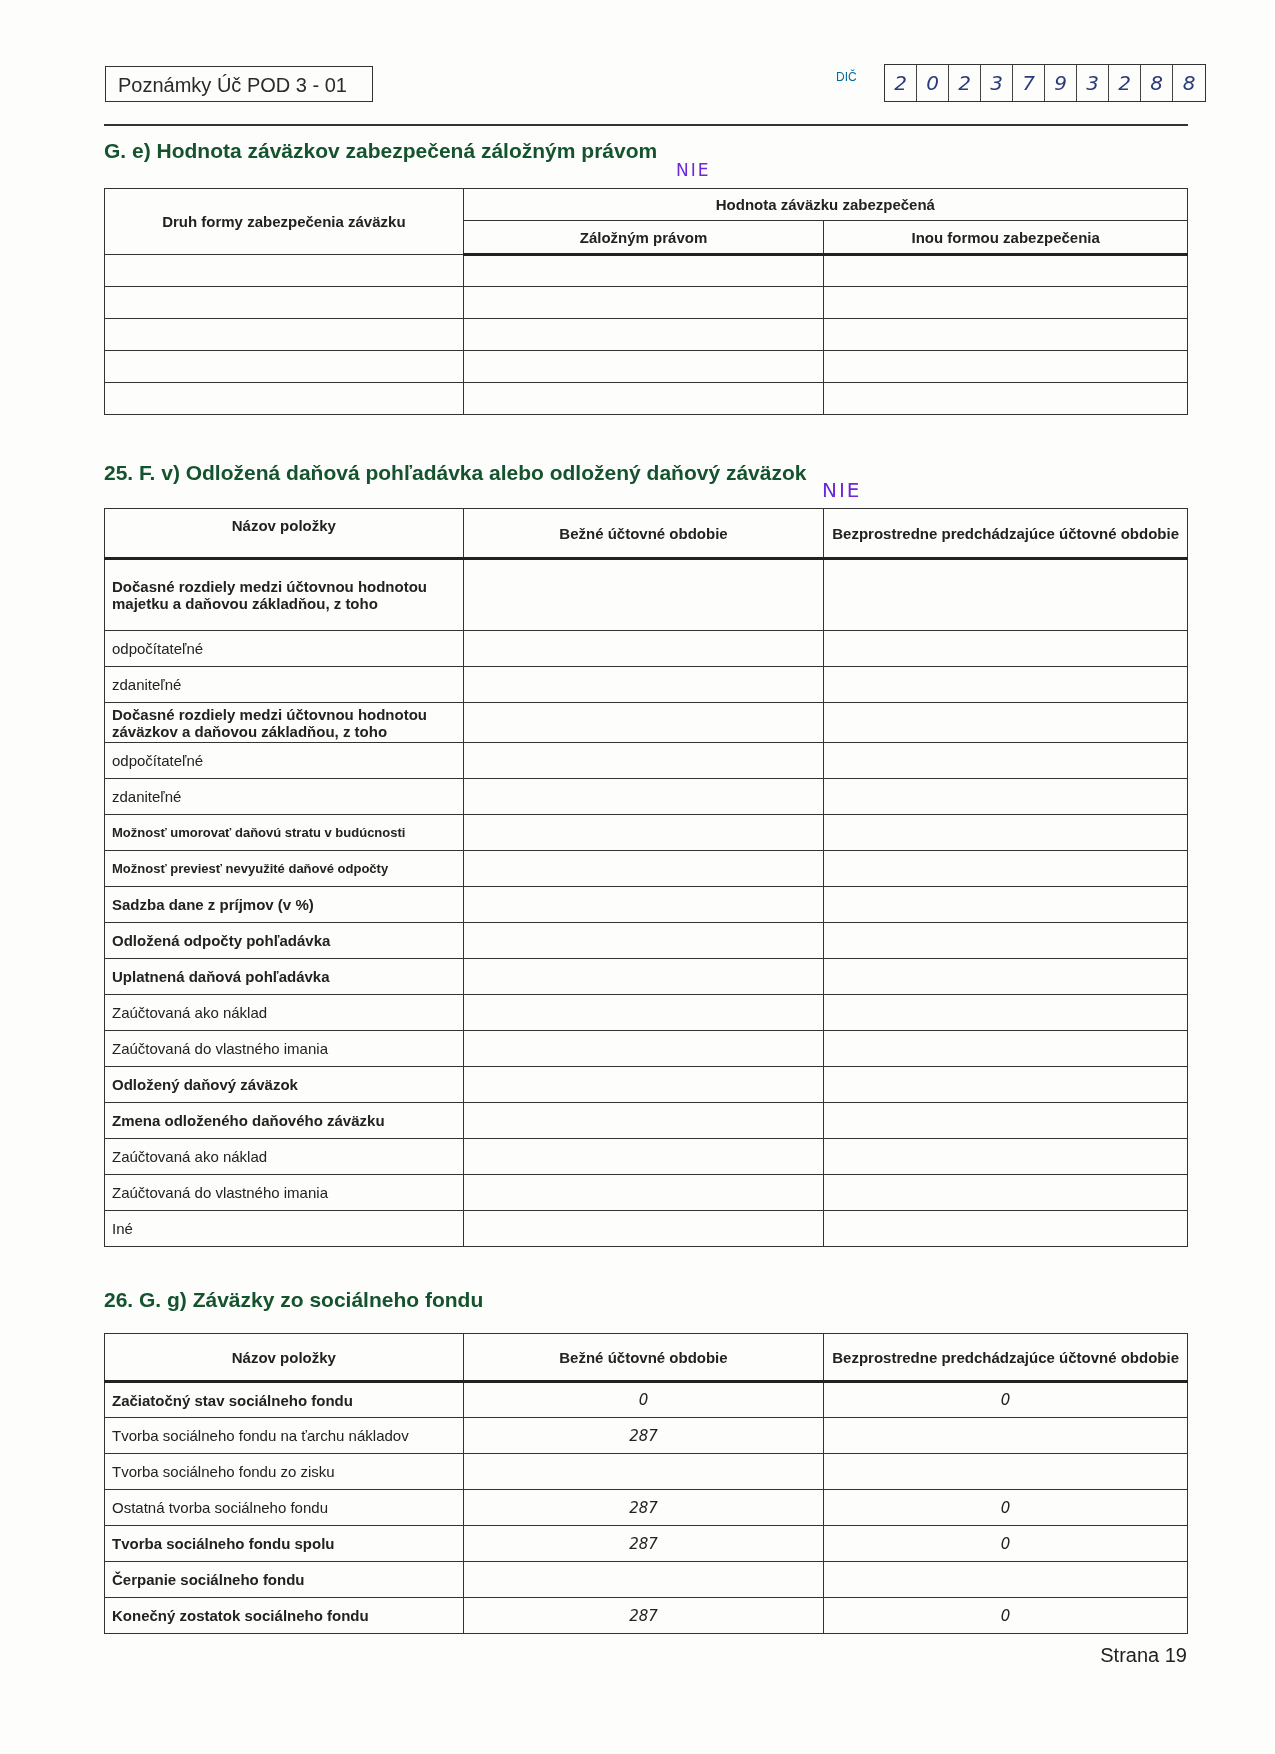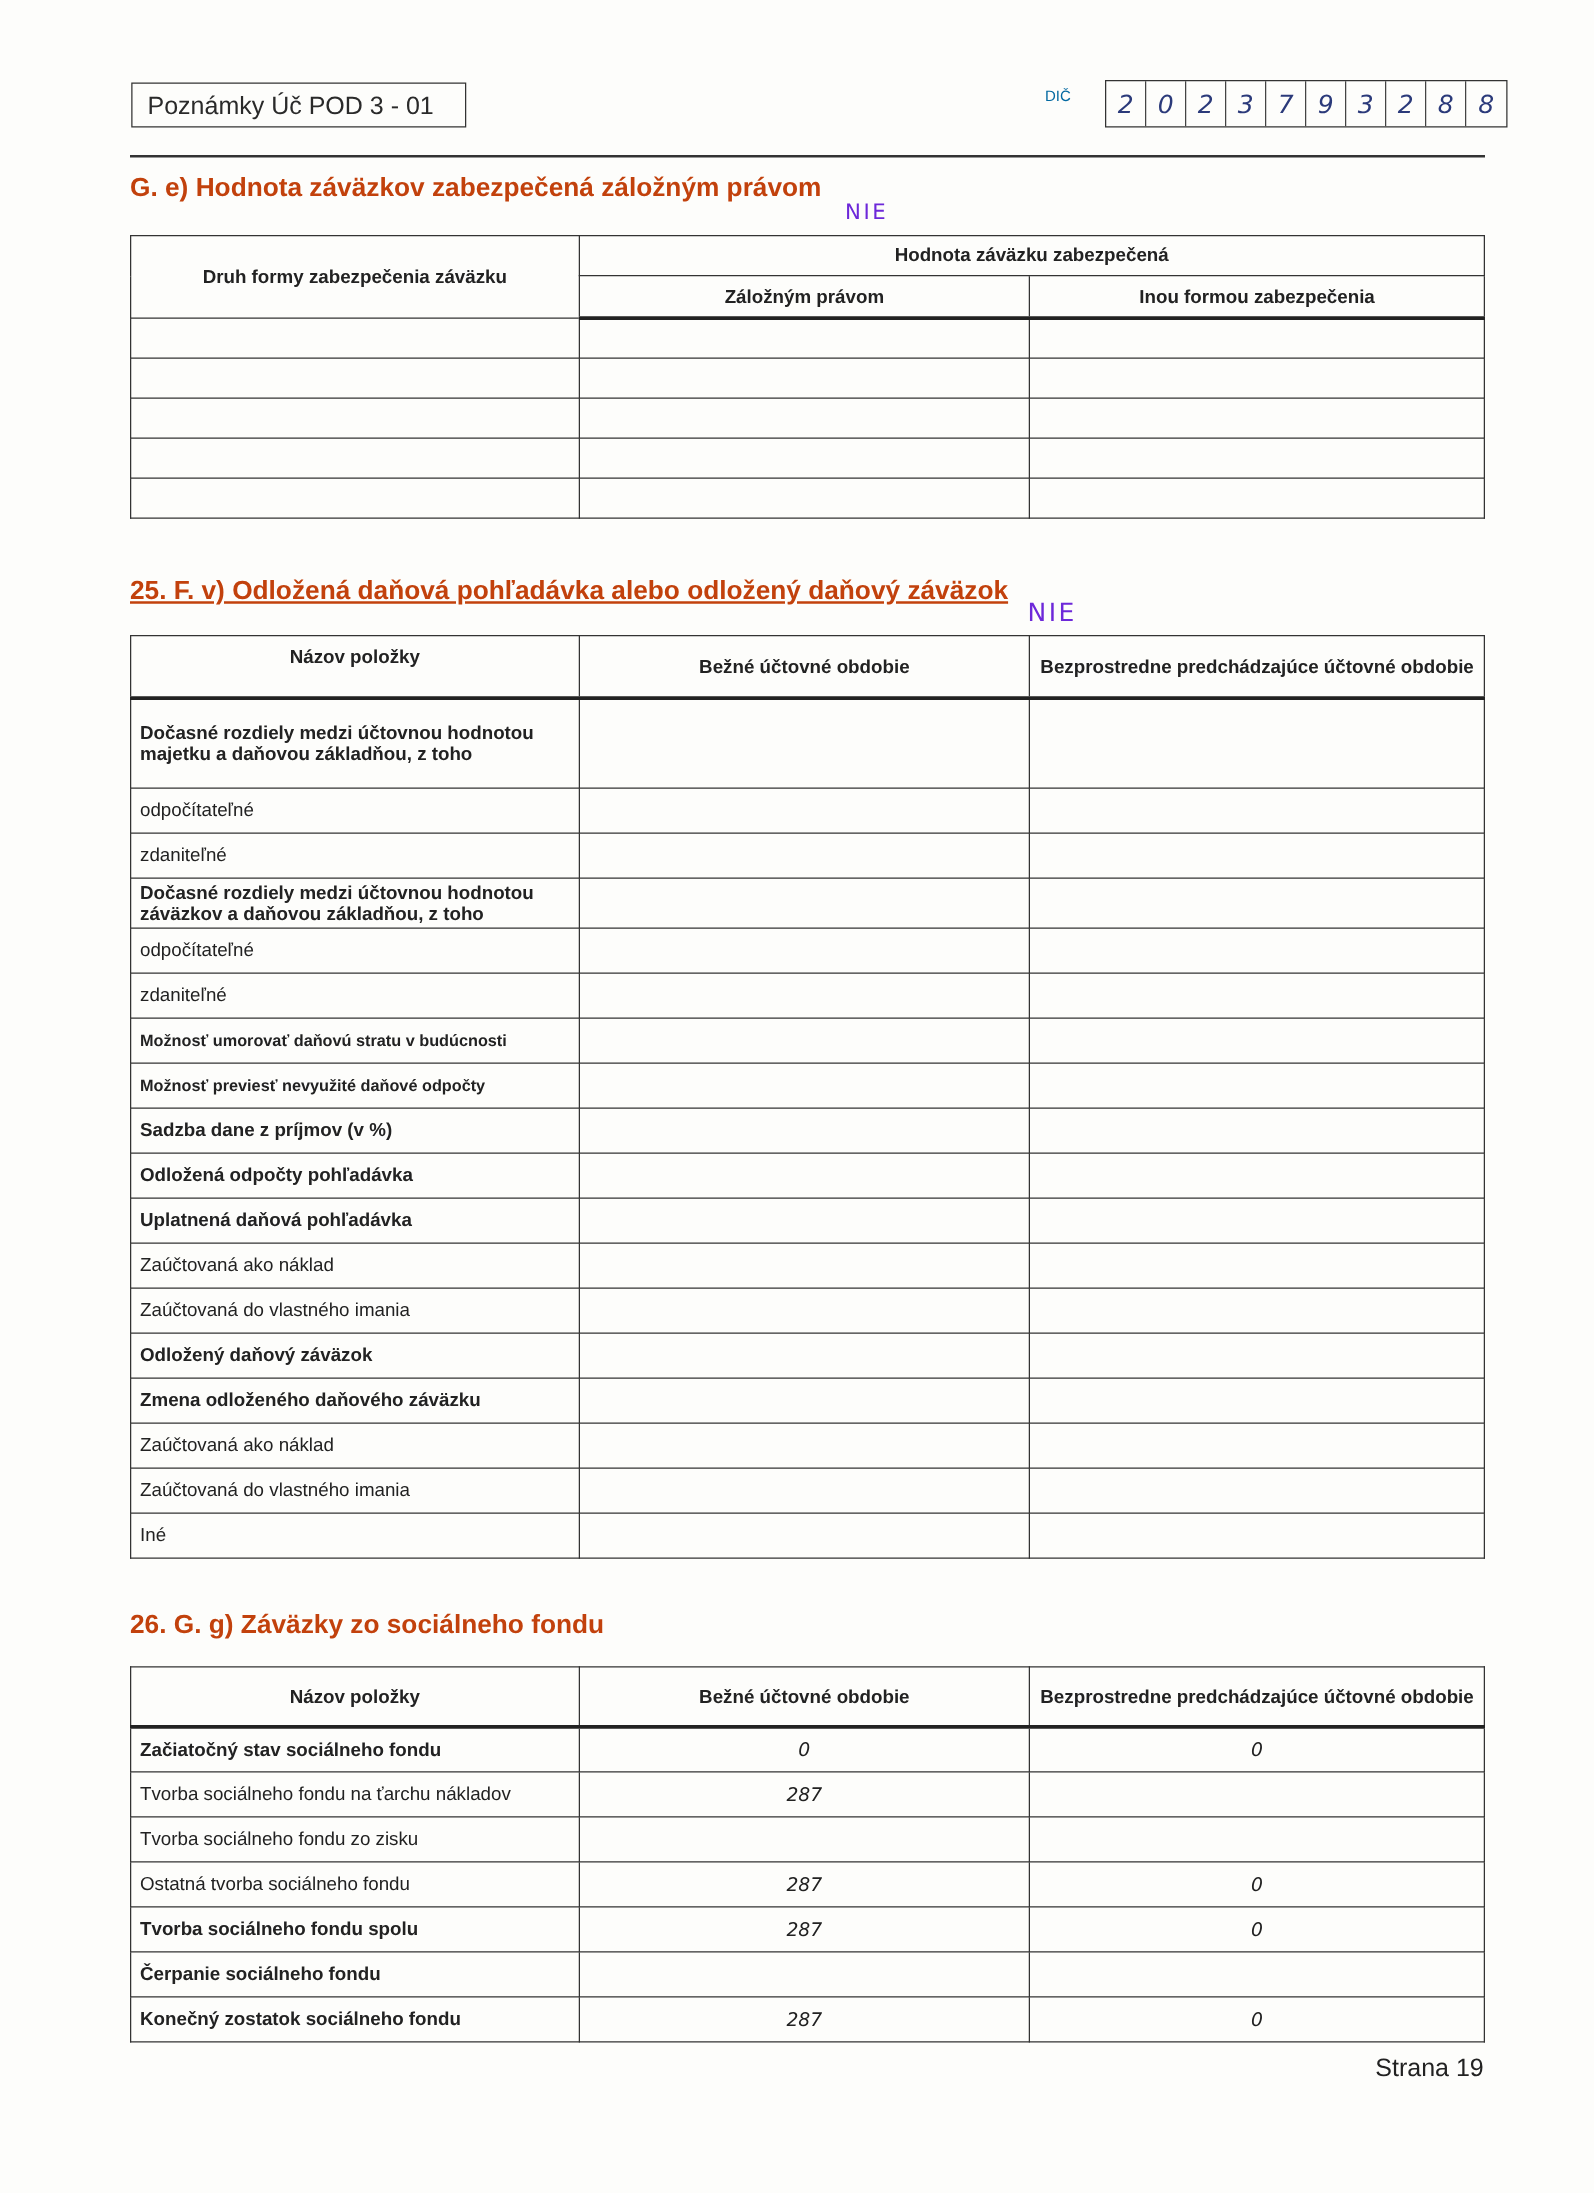--- a/index.html
+++ b/index.html
@@ -15,21 +15,21 @@
   }
   .dic-label { left: 836px; top: 70px; font-size: 12px; color: #0369a1; }
   .dic-boxes { left: 884px; top: 64px; display: flex; border: 1.5px solid #333; height: 36px; }
   .dic-box {
     width: 32px; height: 36px; border-right: 1px solid #444; box-sizing: border-box;
     font-family: "DejaVu Sans", sans-serif; font-size: 20px; text-align: center; line-height: 36px;
     color: #2b3a7a; font-style: italic;
   }
   .dic-box:last-child { border-right: none; }
   .hr { left: 104px; top: 124px; width: 1084px; height: 2px; background: #333; }
-  .section-title { font-weight: bold; font-size: 21px; color: #c2410c; }
+  .section-title { font-weight: bold; font-size: 21px; color: #14532d; }
   .nie { font-family: "DejaVu Sans", sans-serif; color: #6d28d9; font-size: 17px; letter-spacing: 2px; }
   table.form { position: absolute; border-collapse: collapse; left: 104px; width: 1084px; }
   table.form td, table.form th {
     border: 1px solid #333; font-size: 15px; padding: 2px 7px; color: #222;
   }
   table.form th { font-weight: bold; text-align: center; font-size: 15px; }
   table.form thead tr:last-child th, table.form thead tr:last-child td { border-bottom: 3px solid #222; }
   table.form .lbl-bold { font-weight: bold; }
   table.form .lbl-small { font-weight: bold; font-size: 13px; }
   .hand { font-family: "DejaVu Sans", sans-serif; font-style: italic; color: #2b3a7a; font-size: 20px; text-align: center; }
@@ -95,21 +95,21 @@
         <td class="hand"></td>
       </tr>
       <tr style="height: 32px;">
         <td class="hand"></td>
         <td class="hand"></td>
         <td class="hand"></td>
       </tr>
     </tbody>
 </table>
 
-<div class="abs section-title" style="left:104px; top:461px;text-decoration:underline;">25. F. v) Odložená daňová pohľadávka  alebo odložený daňový záväzok</div>
+<div class="abs section-title" style="left:104px; top:461px;">25. F. v) Odložená daňová pohľadávka  alebo odložený daňový záväzok</div>
 <div class="abs nie" style="left:822px; top:478px; font-size:20px;">NIE</div>
 
 <table class="form" style="top:508px;">
   <colgroup>
       <col style="width:359px">
       <col style="width:361px">
       <col style="width:364px">
     </colgroup>
   <thead>
     <tr style="height:50px;">

